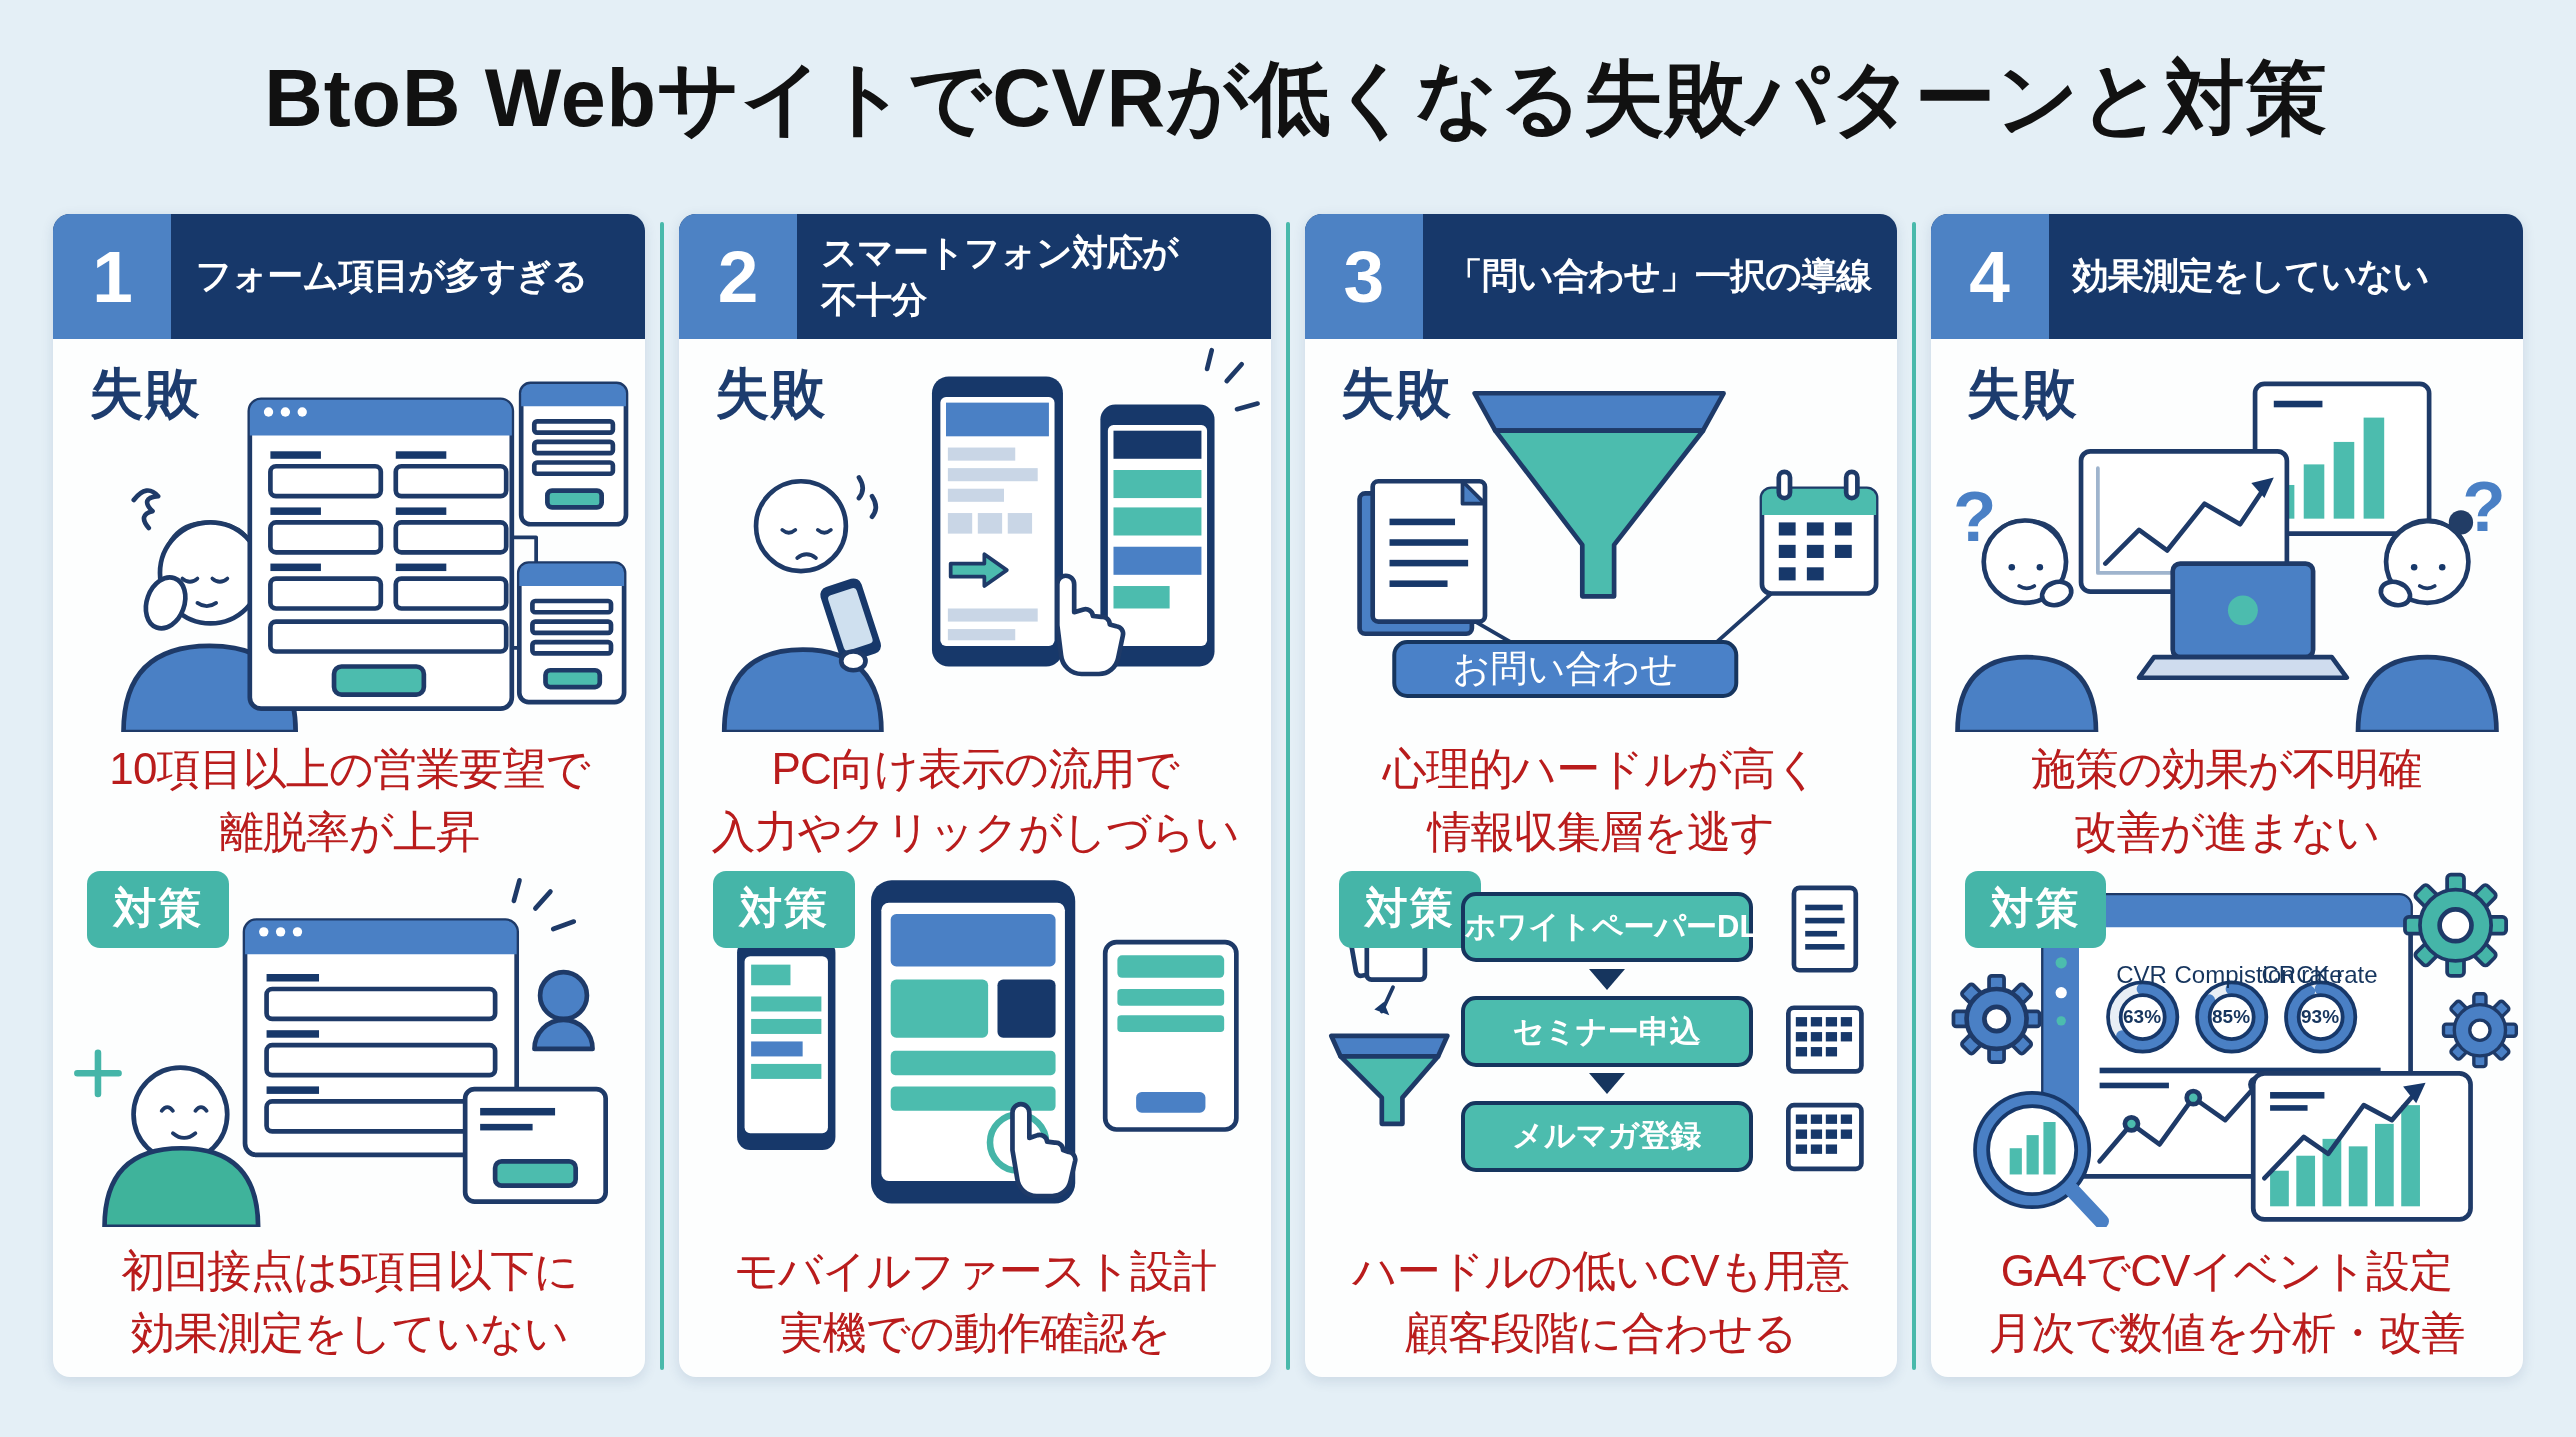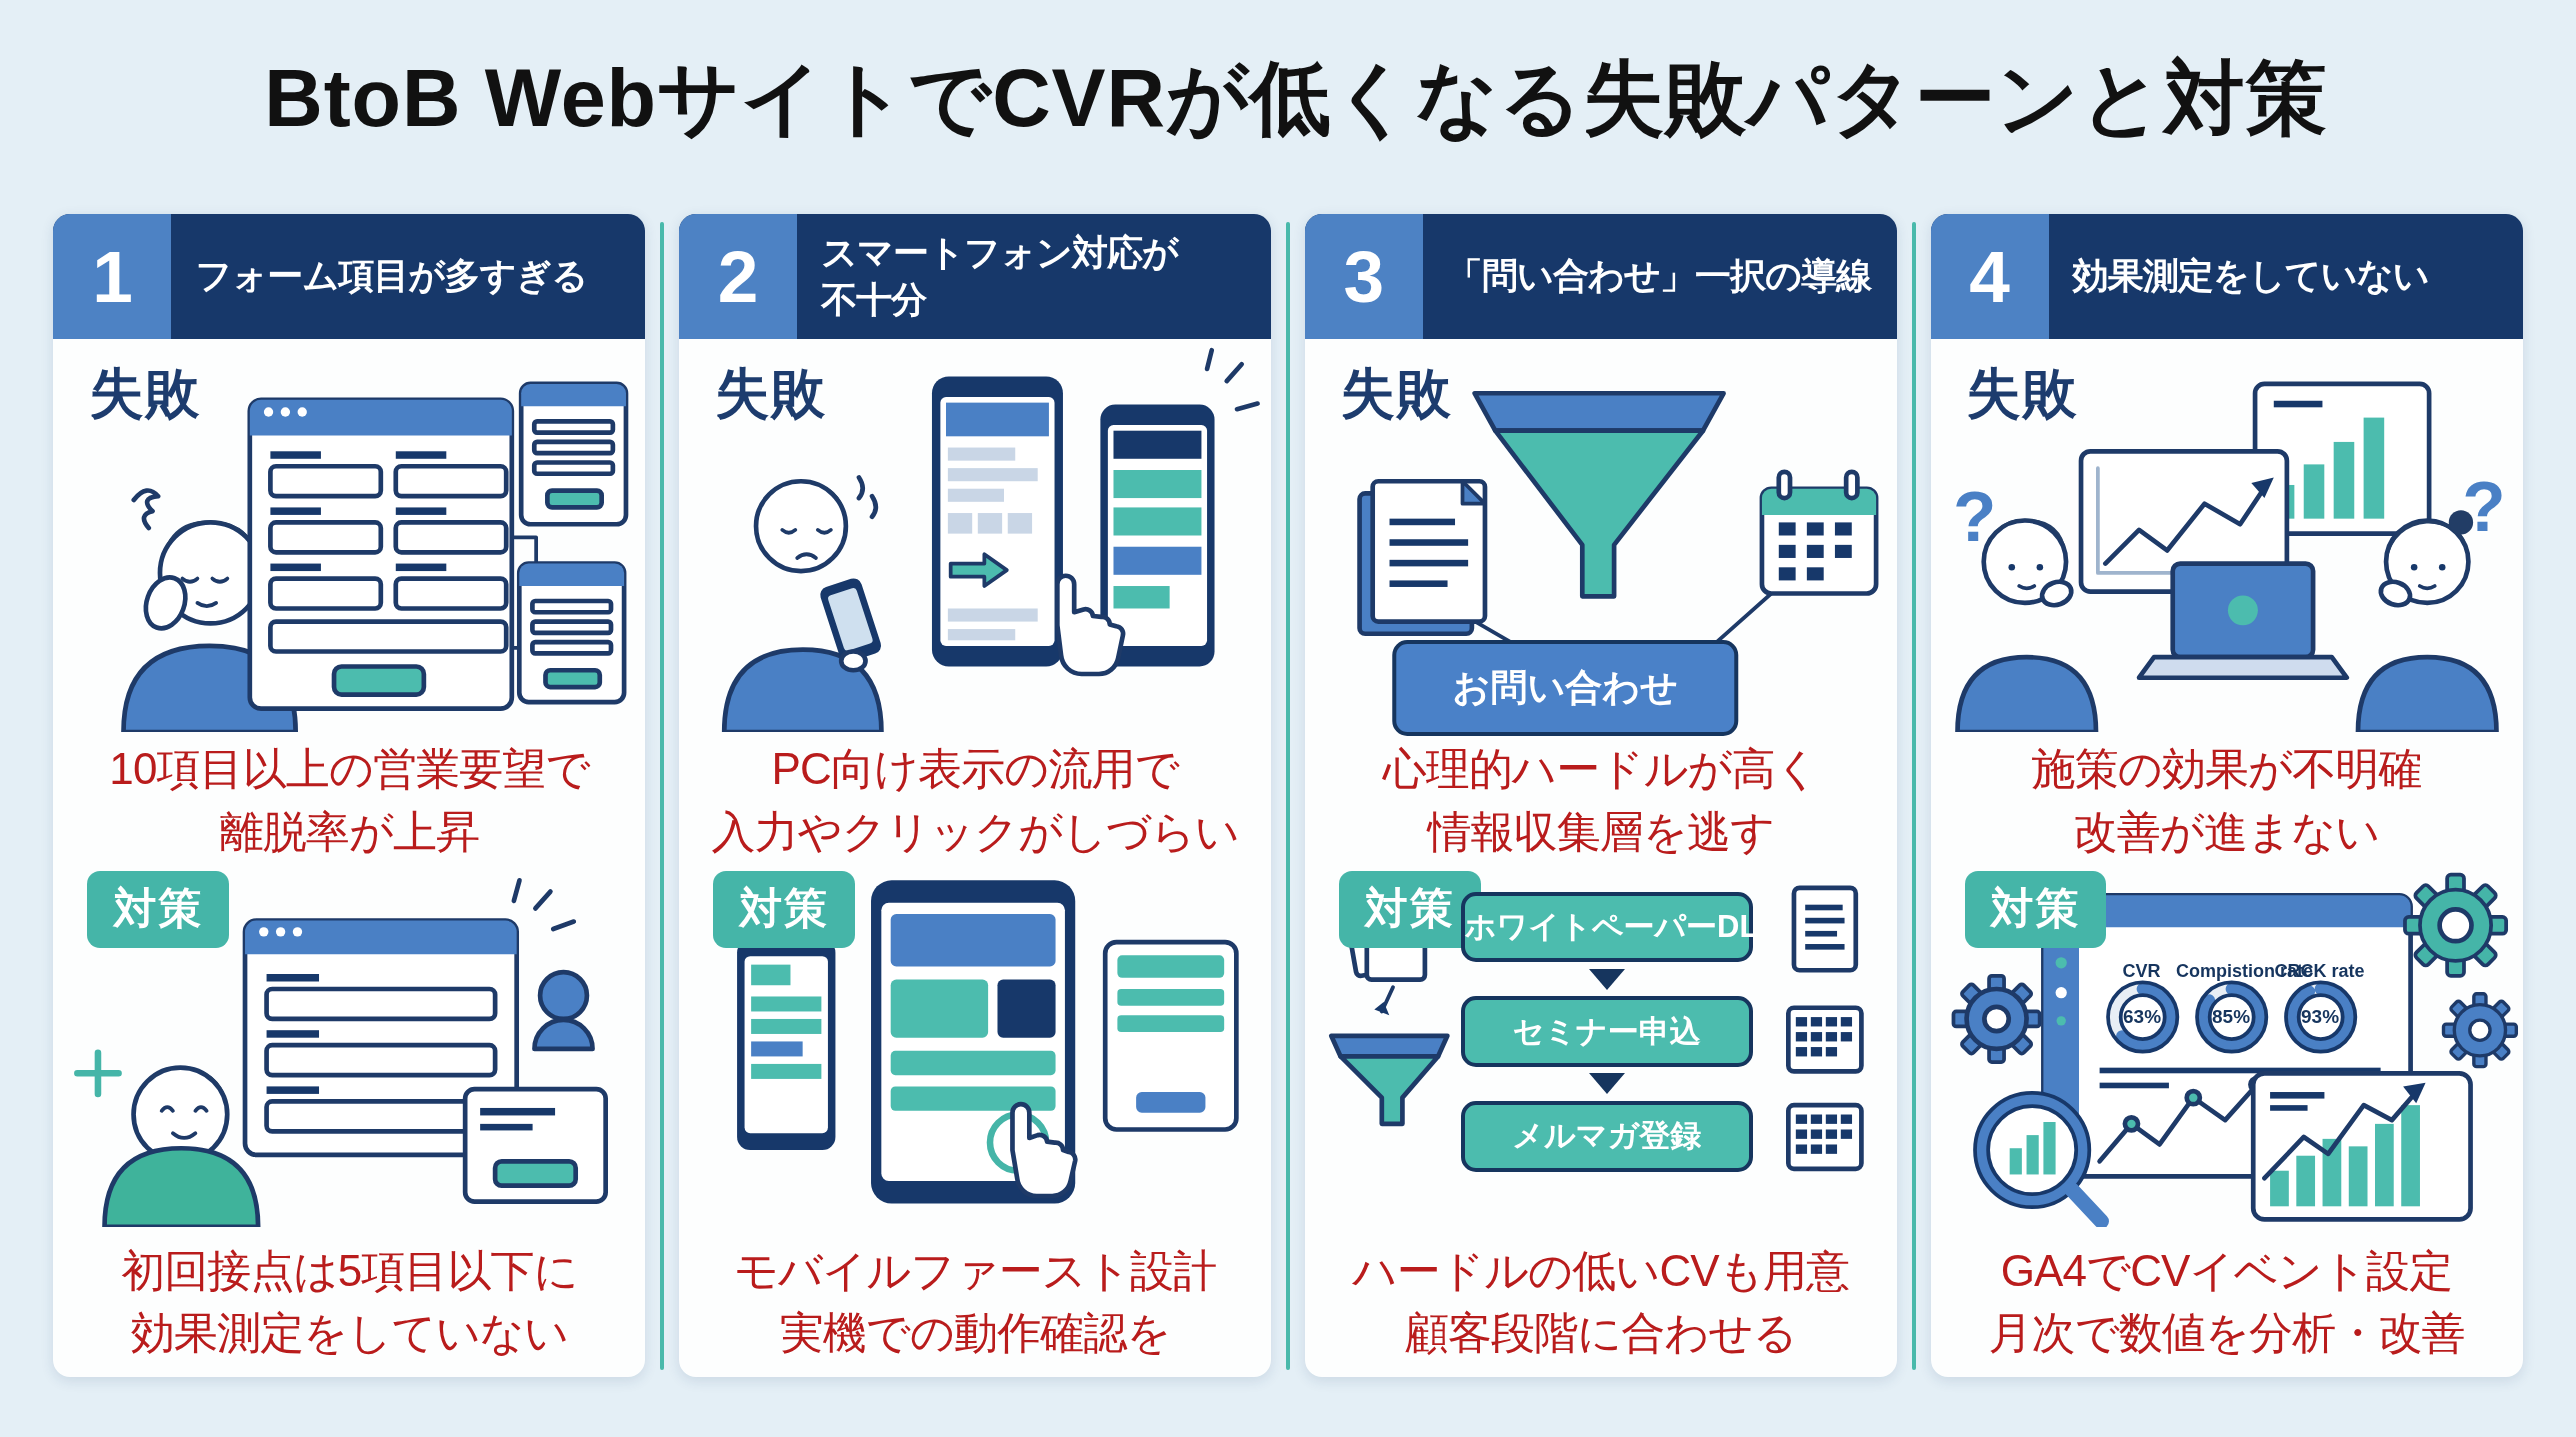--- a/index.html
+++ b/index.html
@@ -50,21 +50,21 @@
   .caption{
     height:137px;flex:none;display:flex;flex-direction:column;justify-content:center;
     text-align:center;font-size:44px;font-weight:400;color:#b91c1c;line-height:1.42;
     letter-spacing:-0.9px;
   }
   .measure-caption{height:150px;}
   
   .cta-btn{
     position:absolute;left:44%;transform:translateX(-50%);top:301px;z-index:3;
     background:#4a81c8;border:4.7px solid #16355e;border-radius:15px;
-    color:#fff;font-size:37px;font-weight:700;padding:19px 56px;white-space:nowrap;
+    color:#fff;font-size:37px;font-weight:400;padding:0 56px;white-space:nowrap;
   }
   .steps{
     position:absolute;left:51%;transform:translateX(-50%);top:22.5px;width:292px;z-index:3;
     display:flex;flex-direction:column;align-items:center;
   }
   .step-btn{
     width:100%;box-sizing:border-box;text-align:center;
     background:#4cbcae;border:4.7px solid #16355e;border-radius:15px;
     color:#fff;font-size:31px;font-weight:800;padding:10.3px 0;white-space:nowrap;
   }
@@ -72,21 +72,21 @@
     width:0;height:0;margin:6.6px 0;
     border-left:18px solid transparent;border-right:18px solid transparent;
     border-top:21.5px solid #16355e;
   }
   
   .qmark{position:absolute;z-index:3;color:#4a80c5;font-size:71px;font-weight:800;}
   .qm-left{left:22.5px;top:137px;}
   .qm-right{right:17px;top:127px;}
   .gauge-label{
     position:absolute;top:92px;width:140px;z-index:3;text-align:center;
-    font-size:18px;font-weight:700;color:#16355e;white-space:nowrap;
+    font-size:24px;font-weight:400;color:#16355e;white-space:nowrap;
   }
   .gauge-value{
     position:absolute;top:137px;width:75px;z-index:3;text-align:center;
     font-size:19px;font-weight:700;color:#16355e;
   }
   .gl-1{left:141px;} .gl-2{left:244px;} .gl-3{left:319px;}
   .gv-1{left:174px;} .gv-2{left:263px;} .gv-3{left:352px;}
   
   svg *{stroke-linejoin:round;stroke-linecap:round;}
   .ln{stroke:#1e3a68;stroke-width:5;fill:none;}

